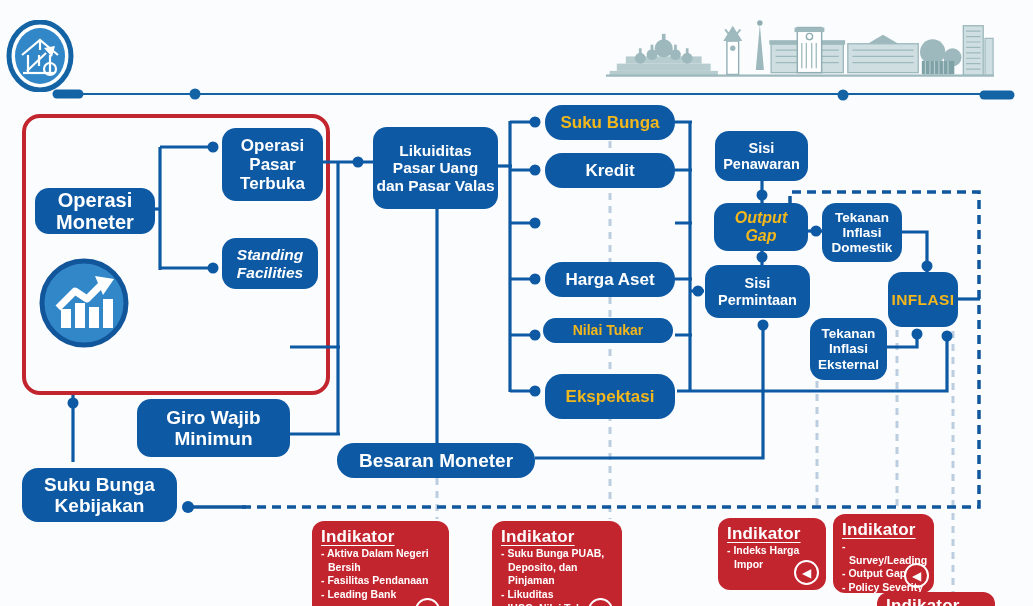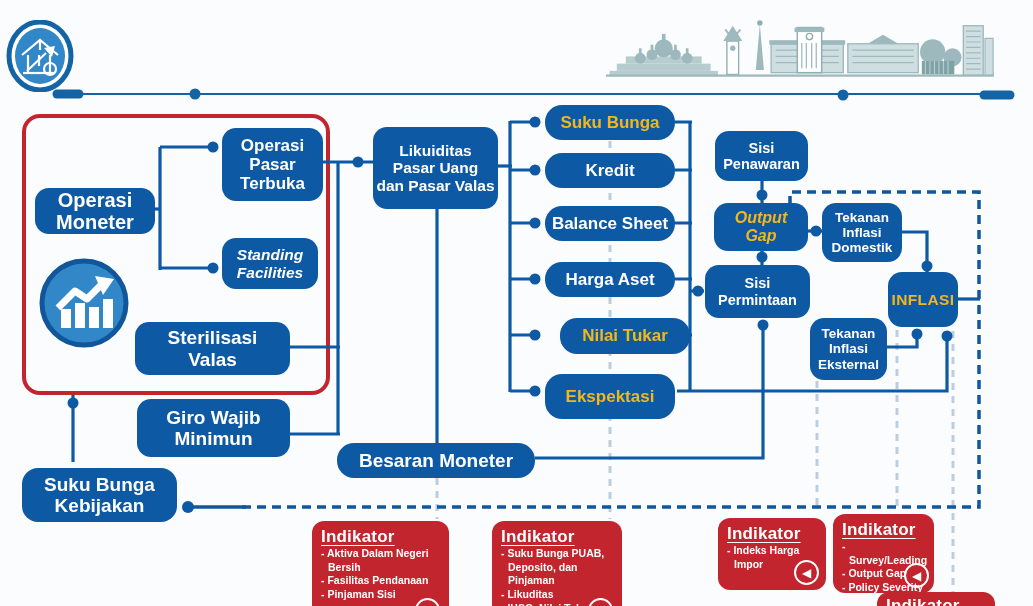--- a/index.html
+++ b/index.html
@@ -205,38 +205,35 @@
     <polygon points="57,19 76,22 65,38" fill="#fff"></polygon>
   </svg>
 
   <div class="n" style="left:222px;top:128px;width:101px;height:73px;font-size:17px">Operasi
 Pasar
 Terbuka</div>
 
   <div class="n it" style="left:222px;top:238px;width:96px;height:51px;font-size:15.5px">Standing
 Facilities</div>
 
-  <div class="n" style="left:135px;top:322px;width:155px;height:53px;font-size:19px">Sterilisasi
-Valas</div>
 
   <div class="n" style="left:137px;top:399px;width:153px;height:58px;font-size:19px">Giro Wajib
 Minimun</div>
 
   <div class="n" style="left:22px;top:468px;width:155px;height:54px;font-size:19px;border-radius:16px">Suku Bunga
 Kebijakan</div>
 
   <div class="n" style="left:373px;top:127px;width:125px;height:82px;font-size:15.5px">Likuiditas
 Pasar Uang
 dan Pasar Valas</div>
 
   <div class="n gold-t" style="left:545px;top:105px;width:130px;height:35px;font-size:17px;border-radius:17px">Suku Bunga</div>
   <div class="n" style="left:545px;top:153px;width:130px;height:35px;font-size:17px;border-radius:17px">Kredit</div>
-  <div class="n" style="left:545px;top:206px;width:130px;height:35px;font-size:17px;border-radius:17px">Balance Sheet</div>
   <div class="n" style="left:545px;top:262px;width:130px;height:35px;font-size:17px;border-radius:17px">Harga Aset</div>
-  <div class="n gold-t" style="left:560px;top:318px;width:130px;height:36px;font-size:17px;border-radius:17px">Nilai Tukar</div>
+  <div class="n gold-t" style="left:543px;top:318px;width:130px;height:25px;font-size:14px;border-radius:17px">Nilai Tukar</div>
   <div class="n gold-t" style="left:545px;top:374px;width:130px;height:45px;font-size:17px;border-radius:17px">Ekspektasi</div>
 
   <div class="n" style="left:337px;top:443px;width:198px;height:35px;font-size:19px;border-radius:17px">Besaran Moneter</div>
 
   <div class="n" style="left:715px;top:131px;width:93px;height:50px;font-size:14.5px">Sisi
 Penawaran</div>
 
   <div class="n gold-t it" style="left:714px;top:203px;width:94px;height:48px;font-size:16px">Output
 Gap</div>
 
@@ -251,21 +248,21 @@
 
   <div class="n" style="left:810px;top:318px;width:77px;height:62px;font-size:13.5px">Tekanan
 Inflasi
 Eksternal</div>
 
   <div class="panel" style="left:312px;top:521px;width:137px;height:110px">
     <div class="ttl">Indikator</div>
     <ul>
       <li>- Aktiva Dalam Negeri Bersih</li>
       <li>- Fasilitas Pendanaan</li>
-      <li>- Pinjaman Sisi</li>
+      <li>- Leading Bank</li>
     </ul>
     <div class="back-btn" style="right:9px;bottom:8px">◀</div>
   </div>
 
   <div class="panel" style="left:492px;top:521px;width:130px;height:110px">
     <div class="ttl">Indikator</div>
     <ul>
       <li>- Suku Bunga PUAB, Deposito, dan Pinjaman</li>
       <li>- Likuditas</li>
       <li>- IHSG, Nilai Tukar</li>

